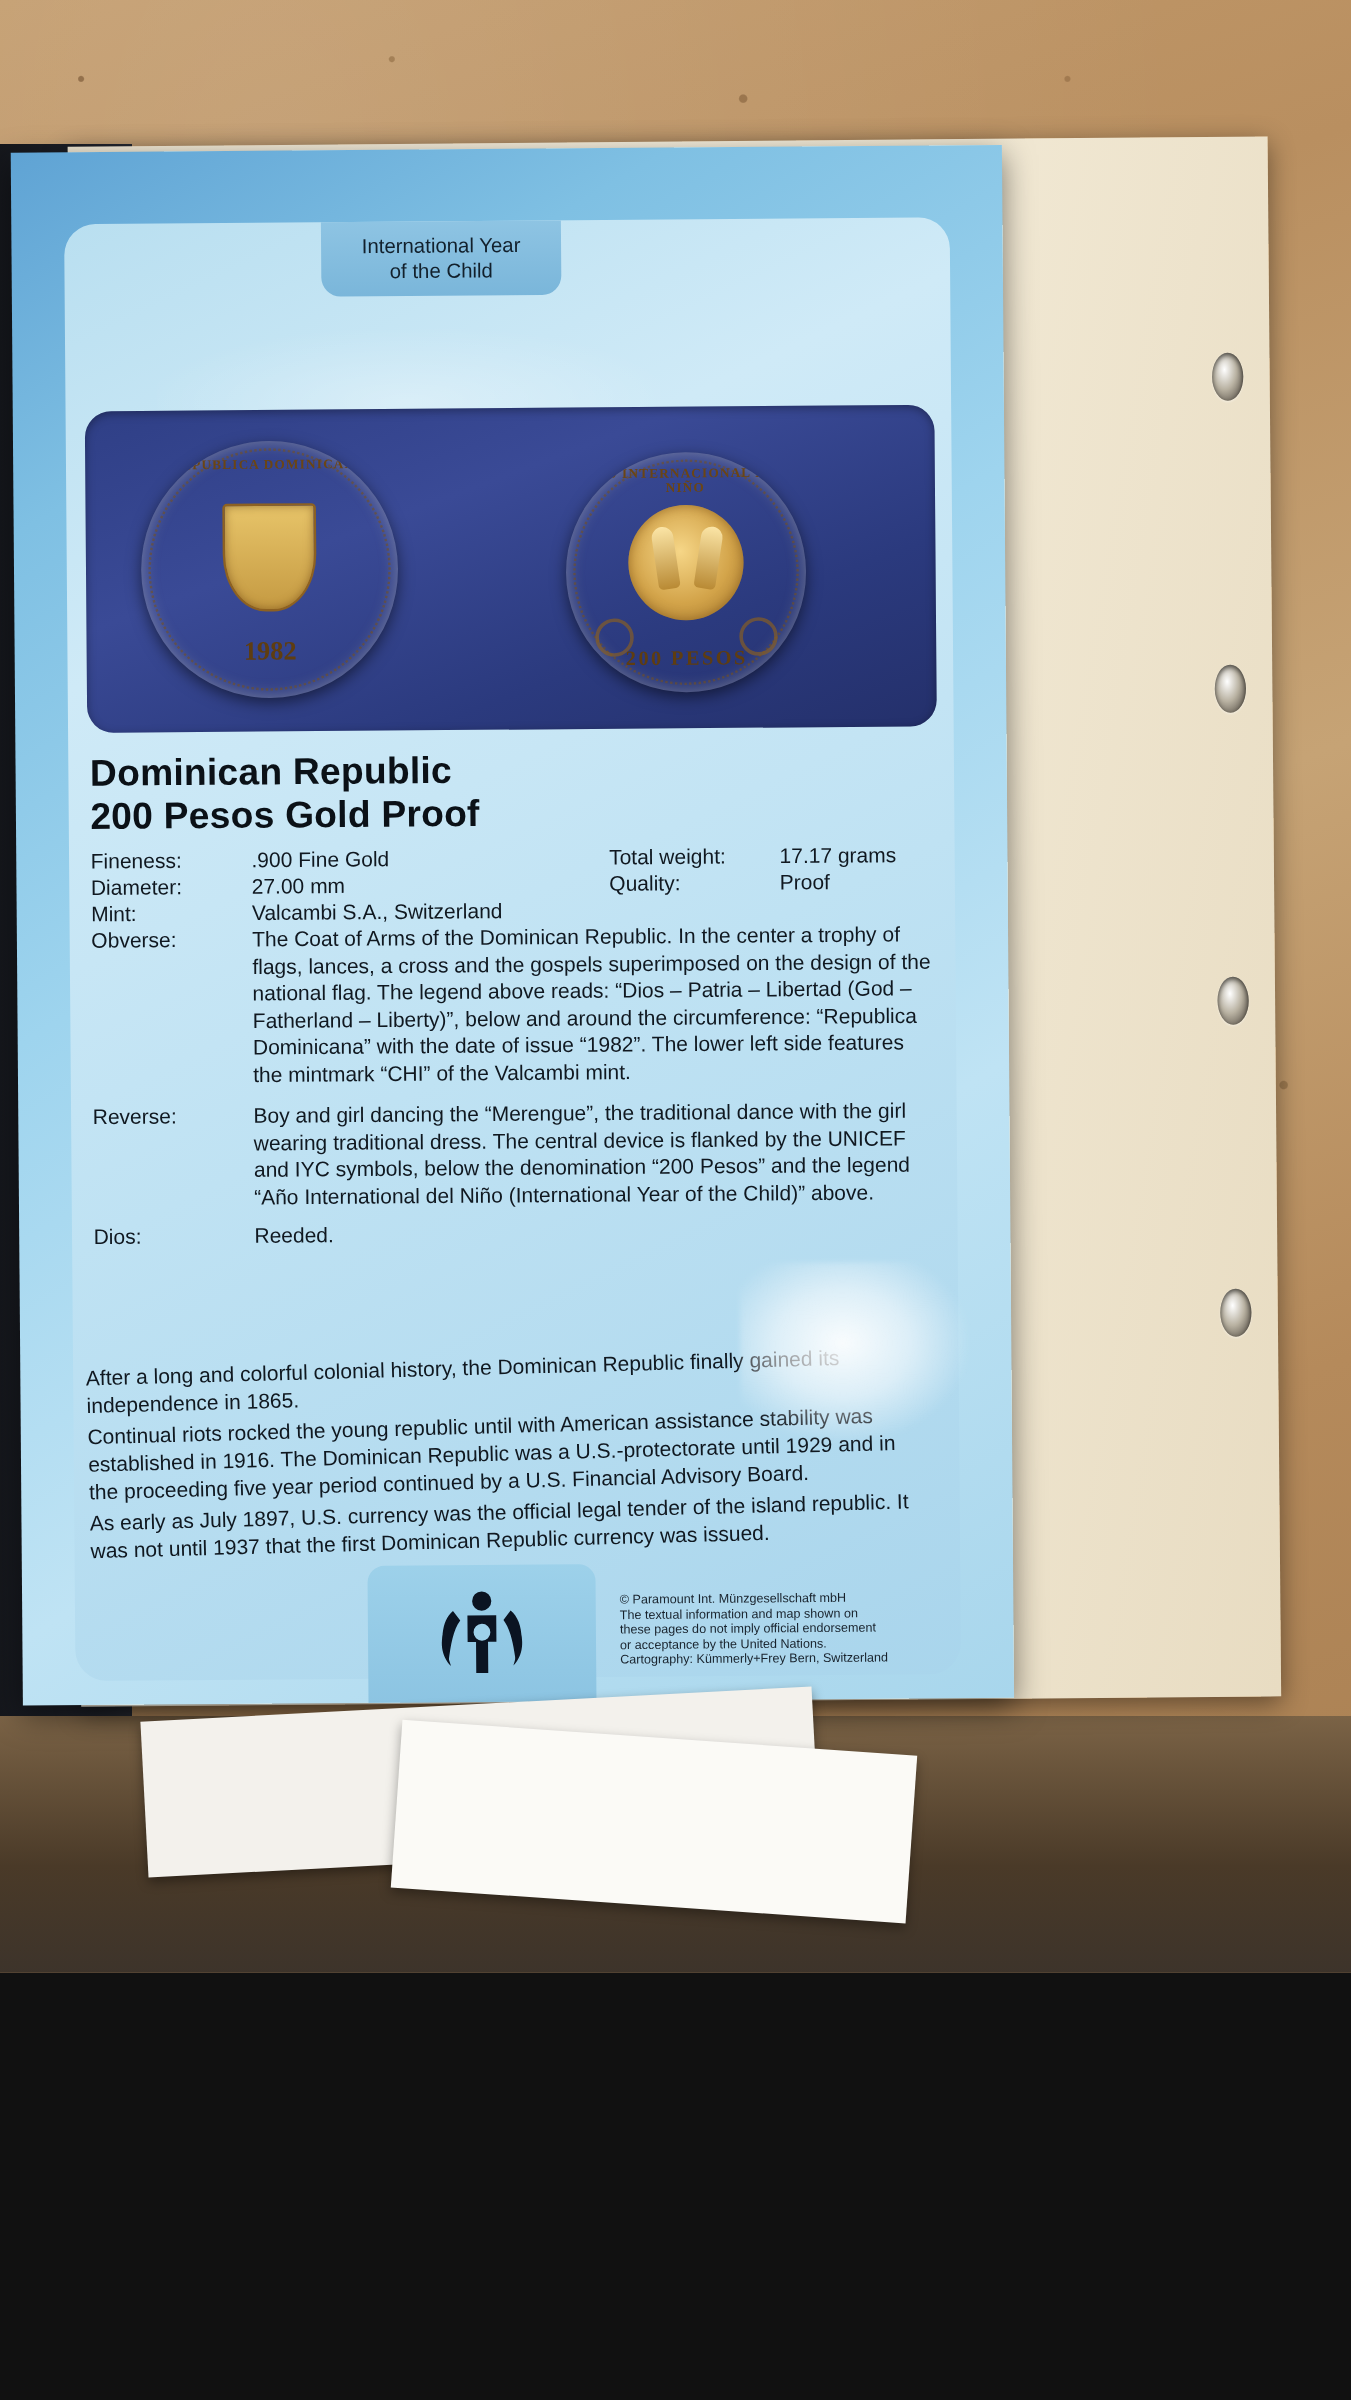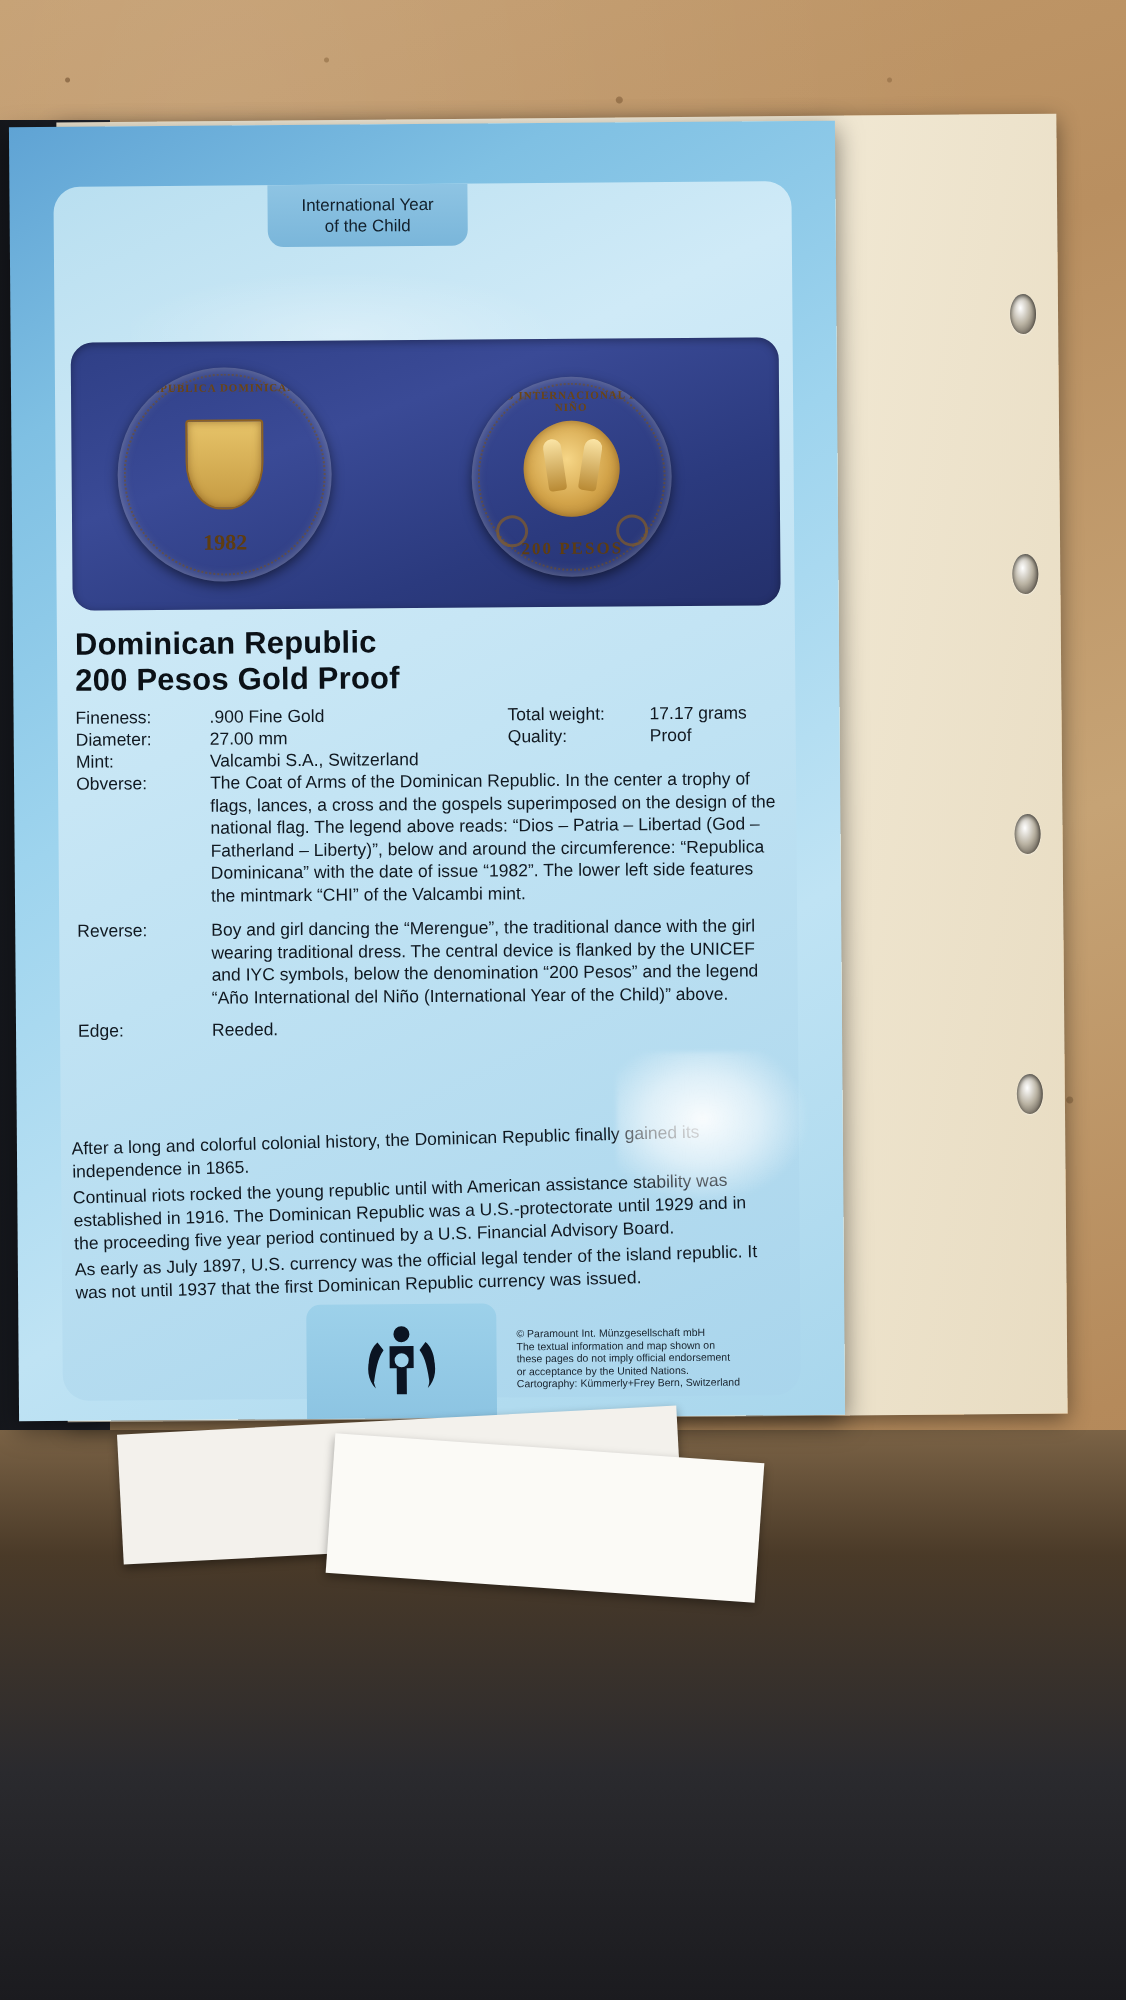--- a/index.html
+++ b/index.html
@@ -11,21 +11,21 @@
     width: 1126px;
     height: 2000px;
     overflow: hidden;
     font-family: "Liberation Sans", sans-serif;
   }
 
   
   #photo {
     position: relative;
     width: 1126px;
-    height: 2000px;
+    height: 1644px;
     background:
       radial-gradient(ellipse at 20% 8%, rgba(255,255,255,0.10), rgba(0,0,0,0) 60%),
       linear-gradient(160deg, #c39c6d 0%, #b98f60 25%, #c6a375 50%, #b58a5b 75%, #a87f52 100%);
     overflow: hidden;
   }
   
   #photo::before {
     content: "";
     position: absolute;
     inset: 0;
@@ -383,21 +383,21 @@
     <div class="section-desc">
       <div class="long-row">
         <div class="long-label">Obverse:</div>
         <div class="long-text">The Coat of Arms of the Dominican Republic. In the center a trophy of flags, lances, a cross and the gospels superimposed on the design of the national flag. The legend above reads: “Dios – Patria – Libertad (God – Fatherland – Liberty)”, below and around the circumference: “Republica Dominicana” with the date of issue “1982”. The lower left side features the mintmark “CHI” of the Valcambi mint.</div>
       </div>
       <div class="long-row" style="margin-top:12px">
         <div class="long-label">Reverse:</div>
         <div class="long-text">Boy and girl dancing the “Merengue”, the traditional dance with the girl wearing traditional dress. The central device is flanked by the UNICEF and IYC symbols, below the denomination “200 Pesos” and the legend “Año International del Niño (International Year of the Child)” above.</div>
       </div>
       <div class="long-row" style="margin-top:10px">
-        <div class="long-label">Edge:</div>
+        <div class="long-label">Dios:</div>
         <div class="long-text">Reeded.</div>
       </div>
     </div>
 
     <div class="history">
       <p>After a long and colorful colonial history, the Dominican Republic finally gained its independence in 1865.</p>
       <p>Continual riots rocked the young republic until with American assistance stability was established in 1916. The Dominican Republic was a U.S.-protectorate until 1929 and in the proceeding five year period continued by a U.S. Financial Advisory Board.</p>
       <p>As early as July 1897, U.S. currency was the official legal tender of the island republic. It was not until 1937 that the first Dominican Republic currency was issued.</p>
     </div>
 

